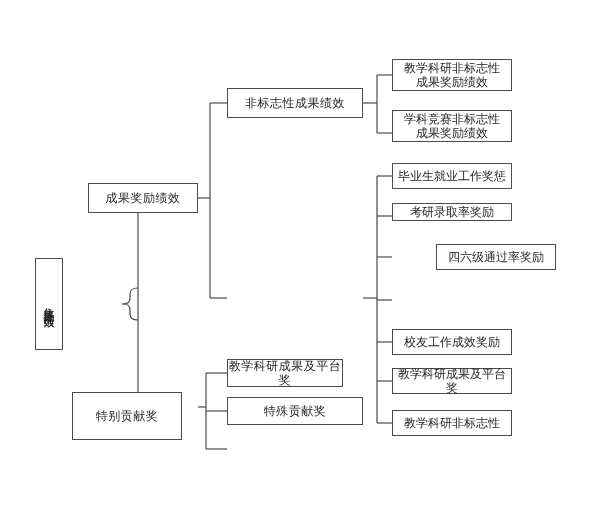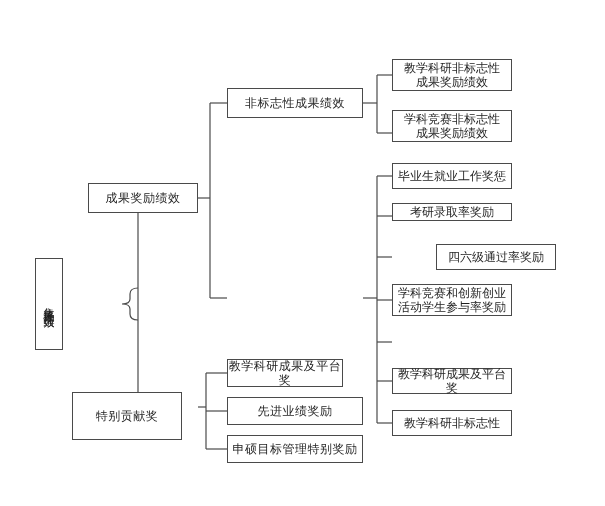--- a/index.html
+++ b/index.html
@@ -93,29 +93,27 @@
   </svg>
 
   <div class="node vertical" style="left:35px; top:258px; width:28px; height:92px;">集体奖励性绩效</div>
 
   <div class="node sz12" style="left:88px; top:183px; width:110px; height:30px;">成果奖励绩效</div>
   <div class="node sz12" style="left:72px; top:392px; width:110px; height:48px;">特别贡献奖</div>
 
   <div class="node sz12" style="left:227px; top:88px; width:136px; height:30px;">非标志性成果绩效</div>
 
   <div class="node sz12" style="left:227px; top:359px; width:116px; height:28px;">教学科研成果及平台奖</div>
-  <div class="node sz12" style="left:227px; top:397px; width:136px; height:28px;">先进业绩奖励</div>
-  <div class="node sz12" style="left:227px; top:435px; width:136px; height:28px;">申硕目标管理特别奖励</div>
+  <div class="node sz12" style="left:227px; top:397px; width:136px; height:28px;">特殊贡献奖</div>
 
   <div class="node sz10" style="left:392px; top:59px; width:120px; height:32px;">教学科研非标志性
 成果奖励绩效</div>
   <div class="node sz10" style="left:392px; top:110px; width:120px; height:32px;">学科竞赛非标志性
 成果奖励绩效</div>
 
   <div class="node sz10" style="left:392px; top:163px; width:120px; height:26px;">毕业生就业工作奖惩</div>
   <div class="node sz10" style="left:392px; top:203px; width:120px; height:18px;">考研录取率奖励</div>
   <div class="node sz10" style="left:392px; top:244px; width:120px; height:26px;margin-left:44px;">四六级通过率奖励</div>
-  <div class="node sz10" style="left:392px; top:284px; width:120px; height:32px;">学科竞赛和创新创业
-活动学生参与率奖励</div>
+  <div class="node sz10" style="left:392px; top:329px; width:120px; height:26px;">校友工作成效奖励</div>
   <div class="node sz10" style="left:392px; top:368px; width:120px; height:26px;">教学科研成果及平台奖</div>
   <div class="node sz10" style="left:392px; top:410px; width:120px; height:26px;">教学科研非标志性</div>
 
 </div>
 
 </body></html>

